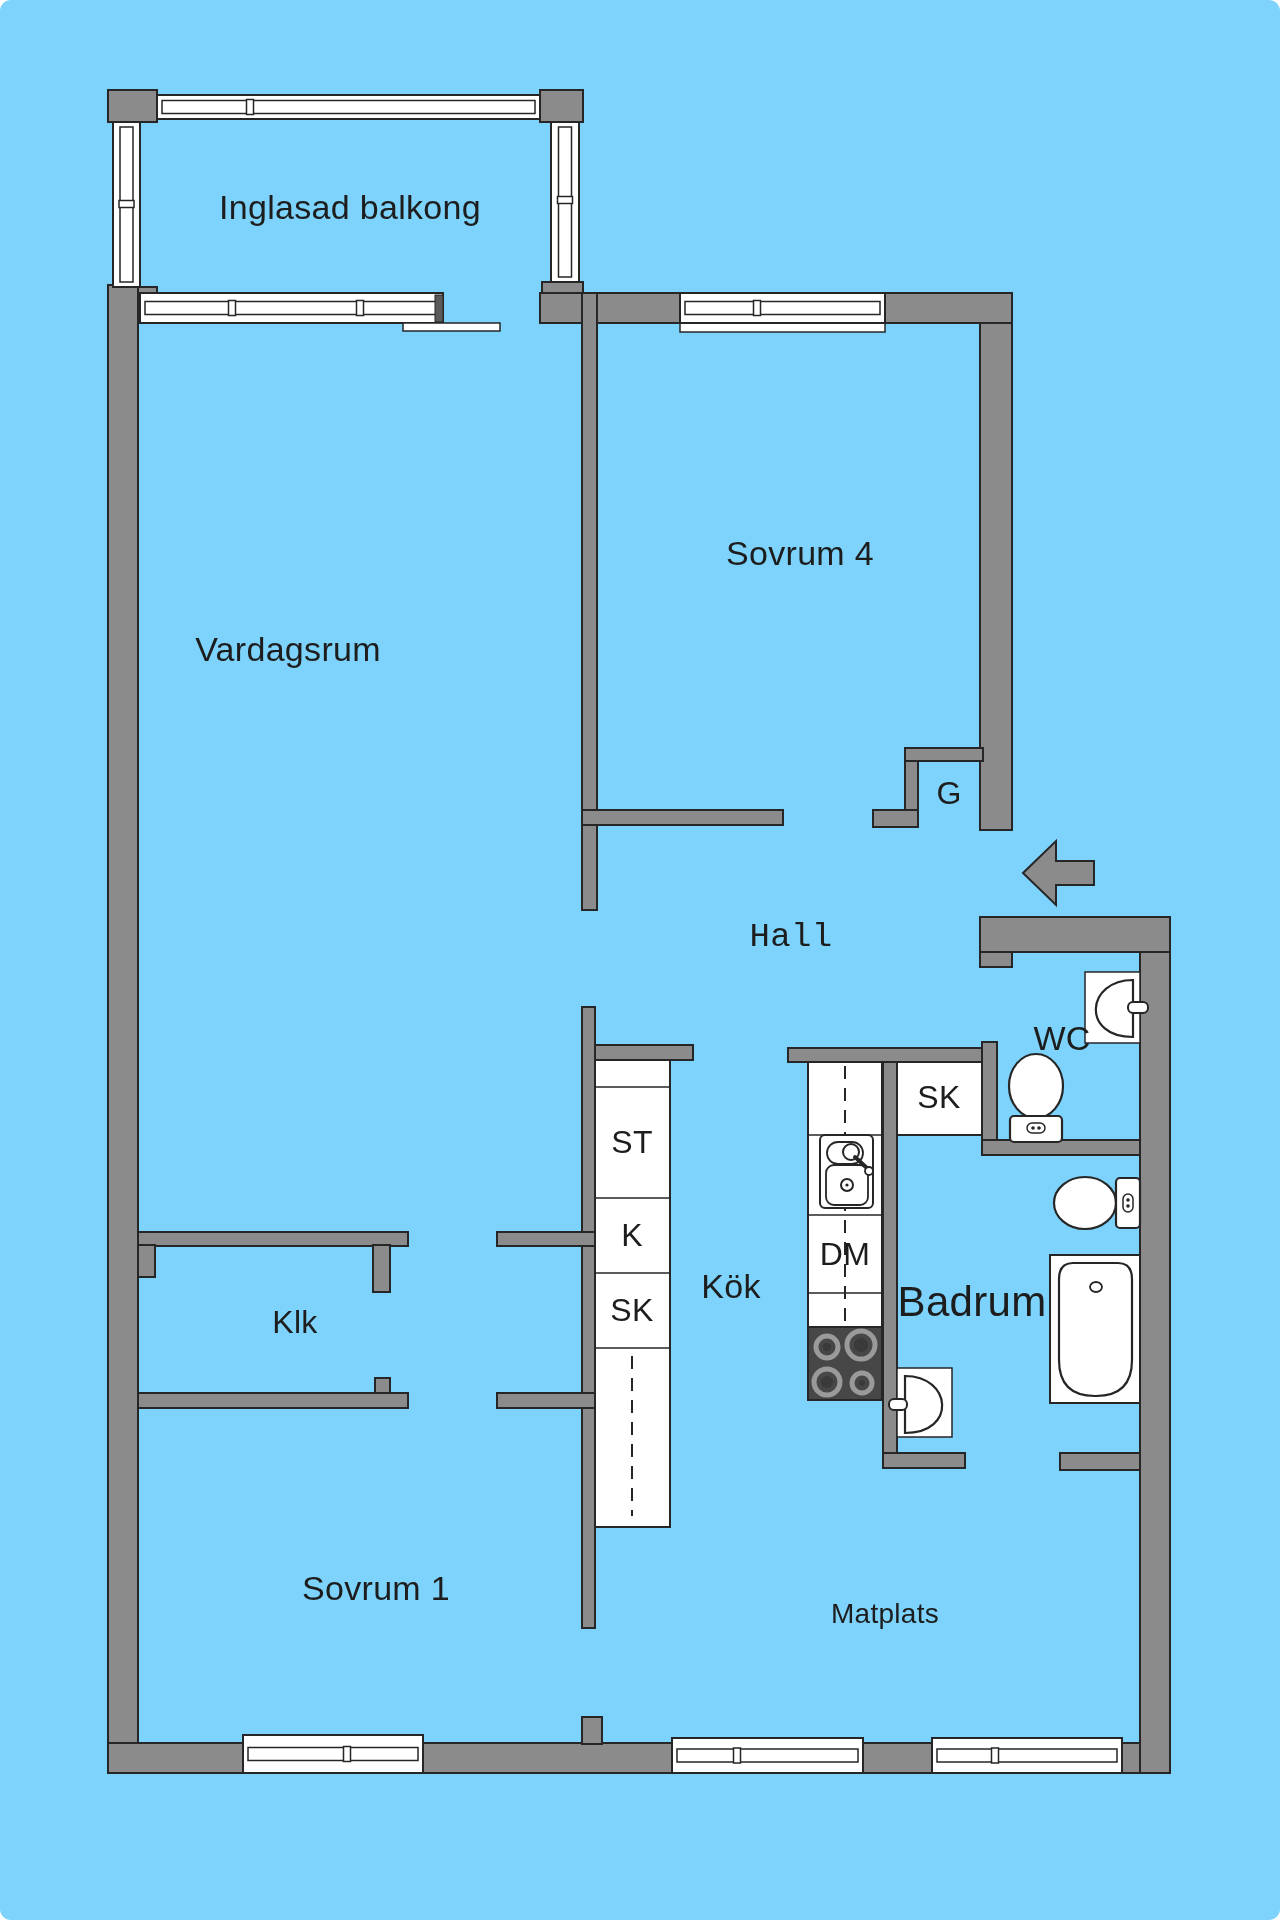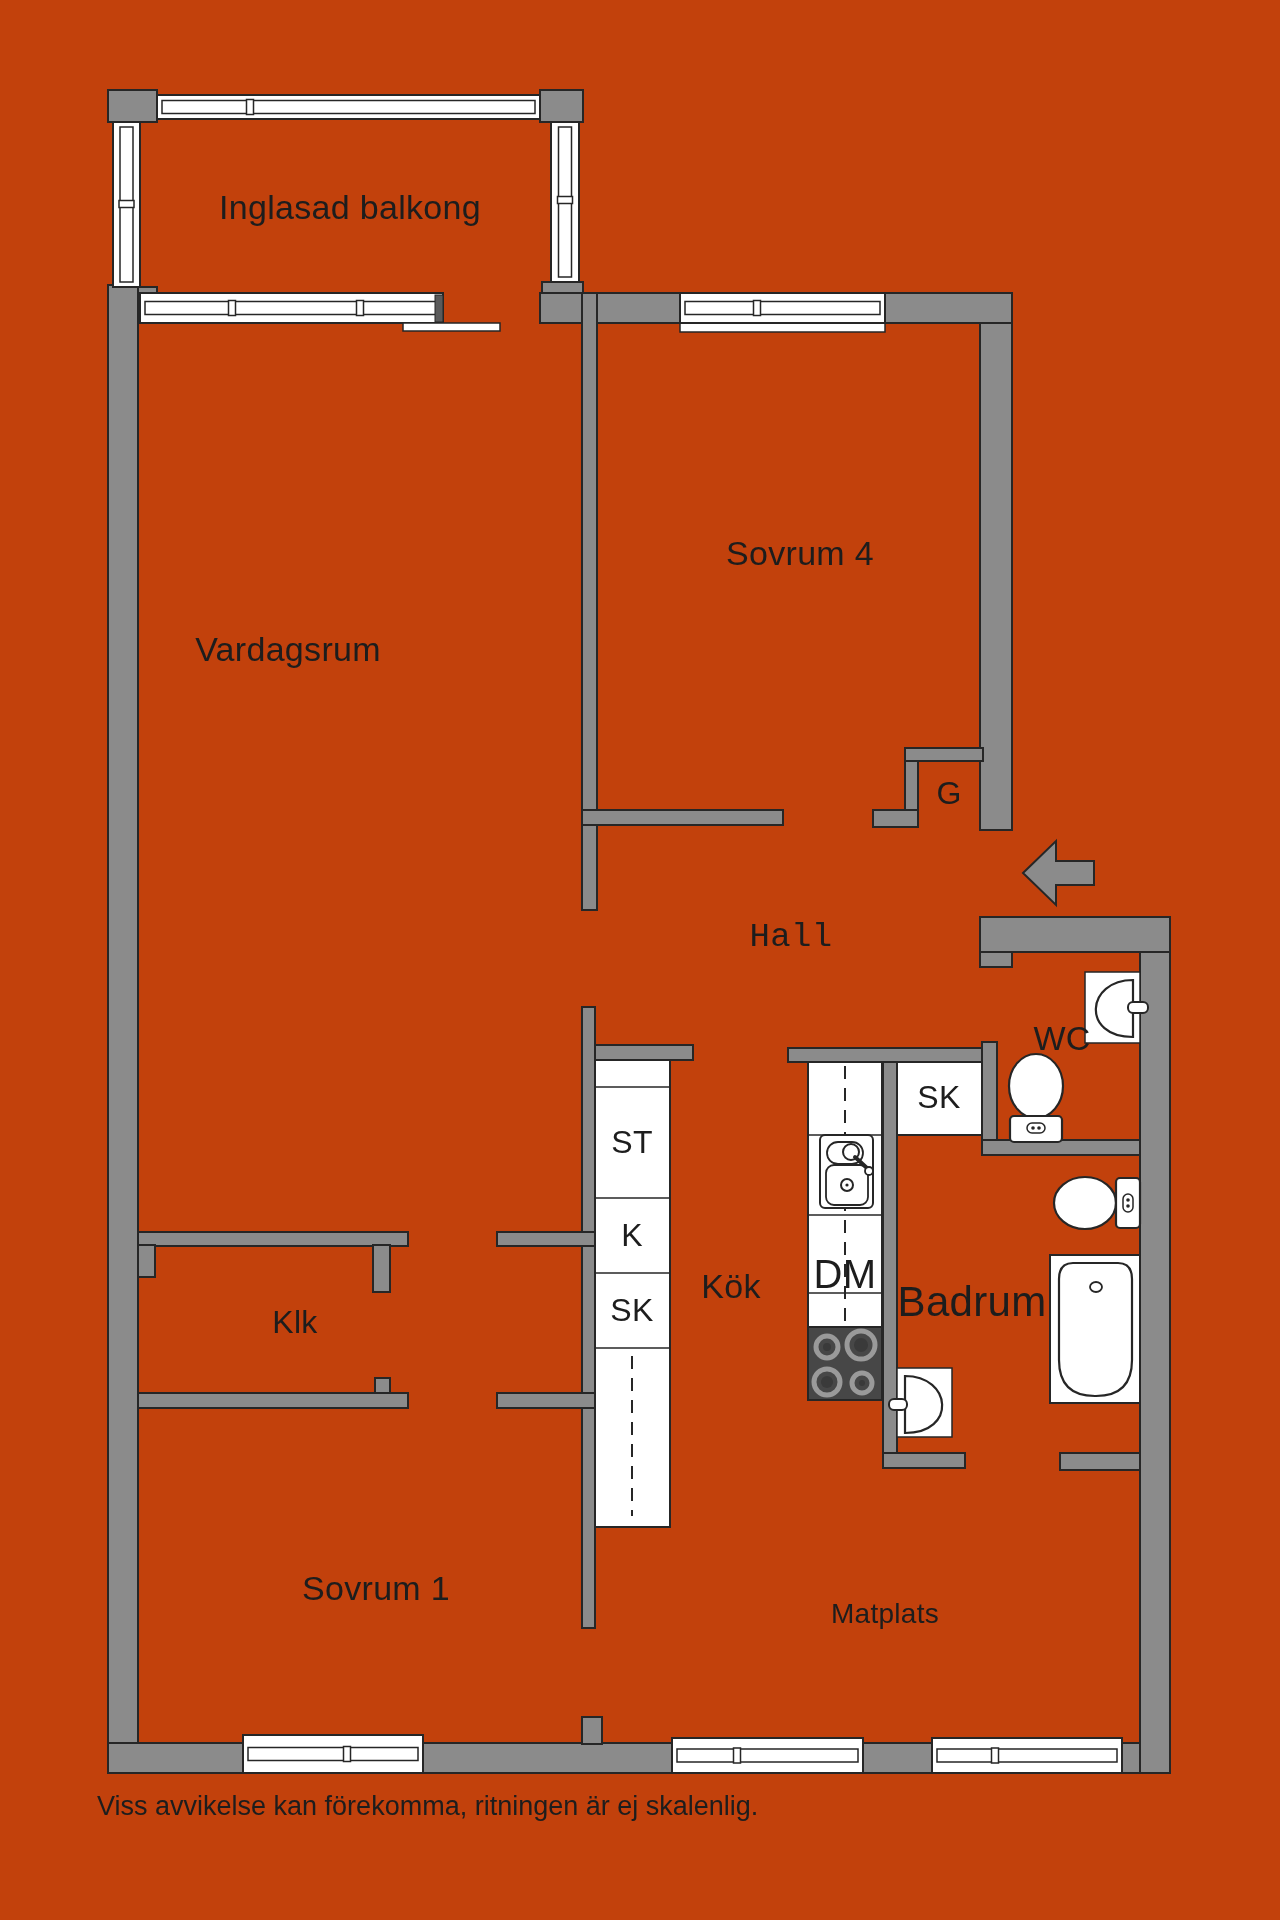--- a/index.html
+++ b/index.html
@@ -1,17 +1,17 @@
 <!DOCTYPE html>
 <html><head>
 <meta charset="utf-8">
 <style>
   html,body{margin:0;padding:0;background:#fff;}
-  .stage{position:relative;width:1280px;height:1920px;background:#c2410c;
-         font-family:"Liberation Sans",sans-serif;overflow:hidden;}
+  .stage{position:relative;width:1280px;height:1920px;background:#7dd3fc;
+         font-family:"Liberation Sans",sans-serif;overflow:hidden;border-radius:11px;}
   #plan-svg{position:absolute;left:0;top:0;}
   .room-label{position:absolute;transform:translate(-50%,-50%);color:#1d1d1d;
               white-space:nowrap;letter-spacing:.3px;line-height:1;}
   .disclaimer{position:absolute;left:97px;top:1791px;font-size:27px;color:#1d1d1d;}
 </style>
 </head>
 <body>
 
 <div class="stage">
   <svg id="plan-svg" width="1280" height="1920" viewBox="0 0 1280 1920">
@@ -153,21 +153,20 @@
       <div class="room-label" style="left: 350px; top: 207px; font-size: 34px;">Inglasad balkong</div>
       <div class="room-label" style="left: 800px; top: 553px; font-size: 34px;">Sovrum 4</div>
       <div class="room-label" style="left: 288px; top: 649px; font-size: 34px;">Vardagsrum</div>
       <div class="room-label" style="left: 791px; top: 937px; font-size: 34px; font-family: Liberation Mono, monospace;">Hall</div>
       <div class="room-label" style="left: 949px; top: 793px; font-size: 32px;">G</div>
       <div class="room-label" style="left: 1062px; top: 1038px; font-size: 34px;">WC</div>
       <div class="room-label" style="left: 632px; top: 1142px; font-size: 32px;">ST</div>
       <div class="room-label" style="left: 632px; top: 1235px; font-size: 32px;">K</div>
       <div class="room-label" style="left: 632px; top: 1310px; font-size: 32px;">SK</div>
       <div class="room-label" style="left: 939px; top: 1097px; font-size: 32px;">SK</div>
-      <div class="room-label" style="left: 845px; top: 1254px; font-size: 40px; margin-top: 20px;">DM</div>
+      <div class="room-label" style="left: 845px; top: 1254px; font-size: 32px;">DM</div>
       <div class="room-label" style="left: 731px; top: 1286px; font-size: 34px;">Kök</div>
       <div class="room-label" style="left: 972px; top: 1302px; font-size: 42px;">Badrum</div>
       <div class="room-label" style="left: 263px; top: 1322px; font-size: 32px; margin-left: 32px;">Klk</div>
       <div class="room-label" style="left: 376px; top: 1588px; font-size: 34px;">Sovrum 1</div>
       <div class="room-label" style="left: 885px; top: 1614px; font-size: 28px;">Matplats</div>
     </div>
-  <div class="disclaimer">Viss avvikelse kan förekomma, ritningen är ej skalenlig.</div>
 </div>
 
 </body></html>

